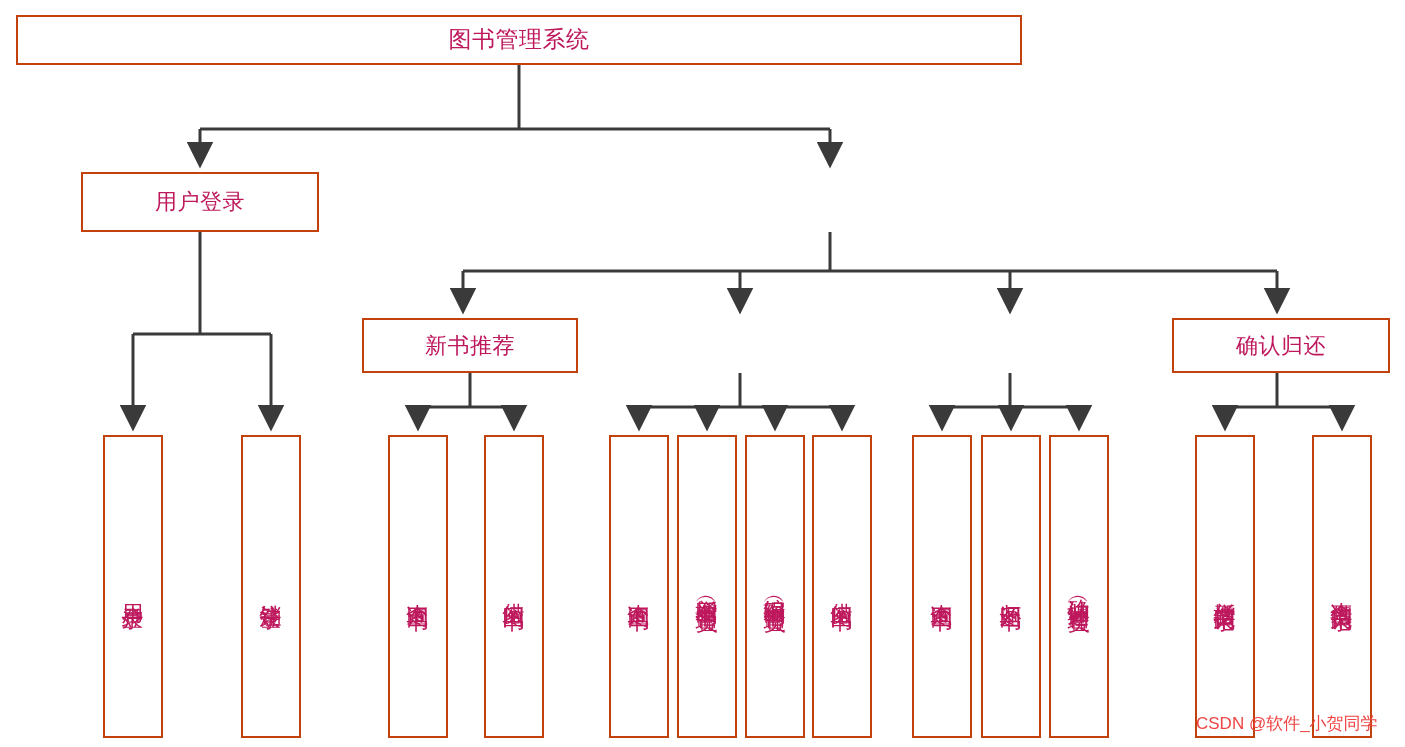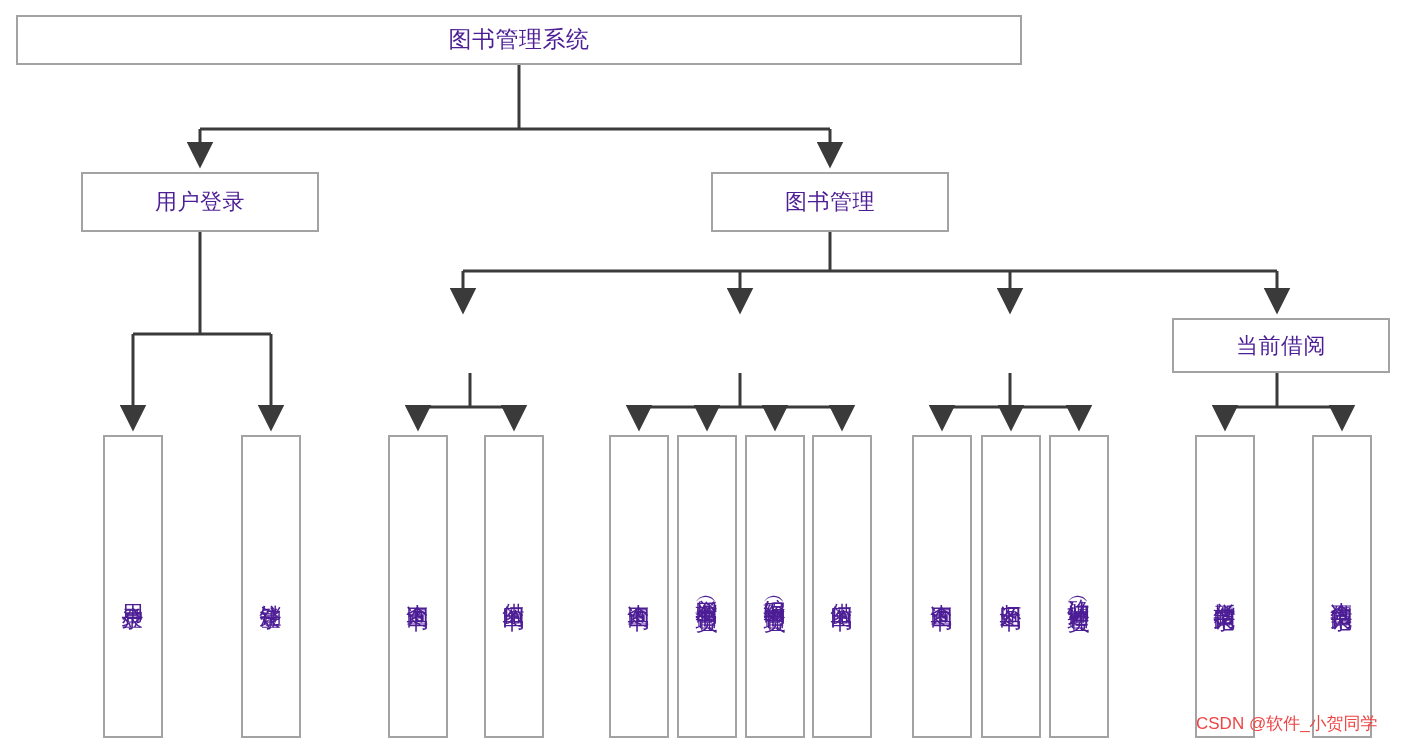--- a/index.html
+++ b/index.html
@@ -23,25 +23,25 @@
     left: 0;
     top: 0;
     width: 1405px;
     height: 747px;
     pointer-events: none;
   }
   .node {
     position: absolute;
     box-sizing: border-box;
     background: #ffffff;
-    border: 2px solid #a3a3a3;
+    border: 2px solid #c2410c;
     display: flex;
     align-items: center;
     justify-content: center;
-    color: #4c1d95;
+    color: #be185d;
     z-index: 2;
   }
   .node-label {
     display: block;
     text-align: center;
     line-height: 1.18;
     letter-spacing: 0.5px;
   }
   
   .lvl-root { }
@@ -133,29 +133,29 @@
   </svg>
 
   <div class="node lvl-root" style="left:16px; top:15px; width:1006px; height:50px;">
     <span class="node-label">图书管理系统</span>
   </div>
 
   <div class="node lvl-2" style="left:81px; top:172px; width:238px; height:60px;">
     <span class="node-label">用户登录</span>
   </div>
 
-  <div class="node lvl-2" style="left:711px; top:172px; width:238px; height:60px;">
-    <span class="node-label">图书管理</span>
-  </div>
-
+
+  <div class="node lvl-3" style="left:362px; top:318px; width:216px; height:55px;">
+    <span class="node-label">新书推荐</span>
+  </div>
 
 
 
   <div class="node lvl-3" style="left:1172px; top:318px; width:218px; height:55px;">
-    <span class="node-label">当前借阅</span>
+    <span class="node-label">确认归还</span>
   </div>
 
   <div class="node leaf" style="left:103px; top:435px; width:60px; height:303px;">
     <span class="node-label">用户登录</span>
   </div>
 
   <div class="node leaf" style="left:241px; top:435px; width:60px; height:303px;">
     <span class="node-label">注销登录</span>
   </div>
 

